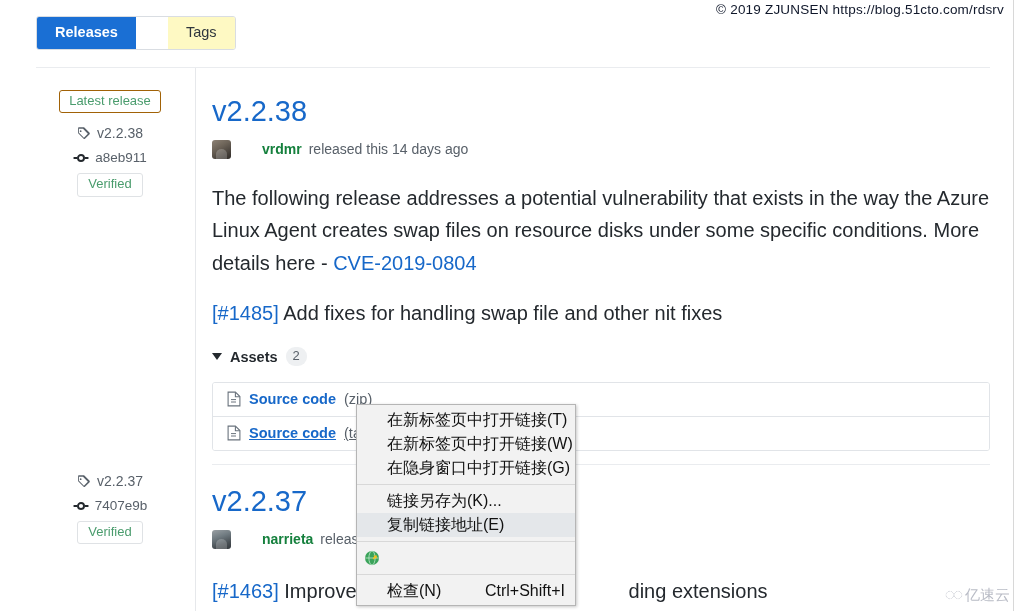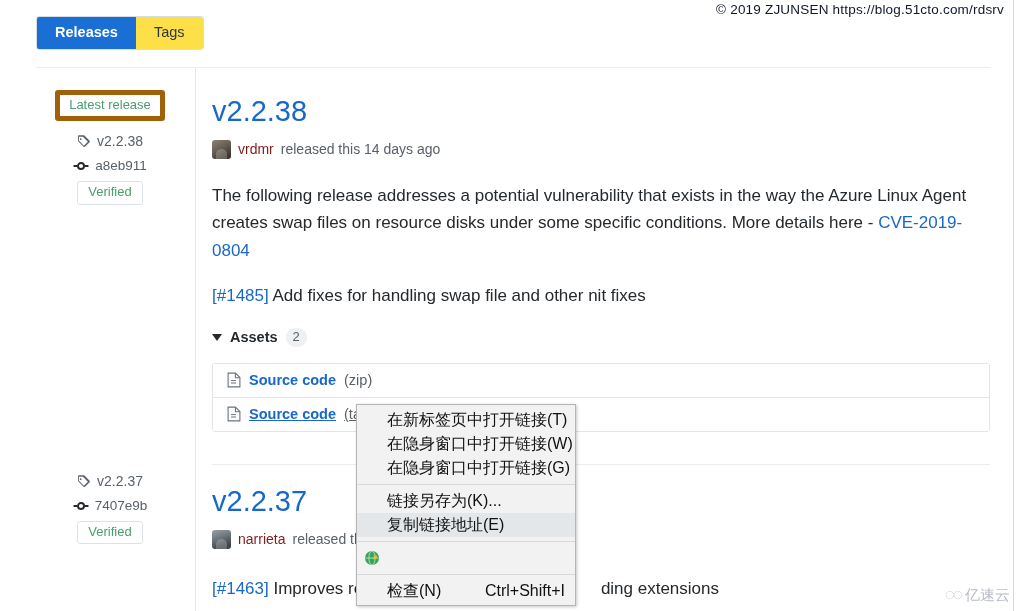--- a/index.html
+++ b/index.html
@@ -63,21 +63,21 @@
   }
   .tab {
     padding: 7px 18px 8px;
     font-size: 14.5px;
     font-weight: bold;
     line-height: 1.15;
     cursor: pointer;
     white-space: nowrap;
   }
   .tab.active { background: #1a6fd4; color: #ffffff; }
-  .tab.inactive { color: #2f363d; background: #fde047; font-weight: normal; }
+  .tab.inactive { color: #2f363d; background: #fef9c3; font-weight: normal; margin-left: 32px; }
 
   
   .hr-top {
     position: absolute;
     left: 36px; top: 67px;
     width: 954px; height: 1px;
     background: #eaecef;
   }
   .v-divider {
     position: absolute;
@@ -100,21 +100,21 @@
     text-align: center;
     color: #586069;
     font-size: 13.5px;
   }
   .meta-1 { top: 90px; }
   .meta-2 { top: 473px; }
 
   .badge-latest {
     display: inline-block;
     padding: 3px 9px 4px;
-    border: 5px solid #a16207;
+    border: 1px solid #a16207;
     border-radius: 3px;
     color: #4a9c6d;
     font-size: 13px;
     line-height: 1.1;
     background: #ffffff;
   }
   .meta-row {
     display: flex;
     align-items: center;
     justify-content: center;
@@ -177,23 +177,23 @@
     background: linear-gradient(160deg,#9aa0a4 0%,#6f7a80 38%,#4a5156 70%,#33383c 100%);
   }
   .avatar::after {
     content: "";
     position: absolute;
     left: 4px; top: 9px;
     width: 11px; height: 10px;
     border-radius: 50% 50% 0 0;
     background: rgba(255,255,255,0.22);
   }
-  .rel-author { font-weight: normal; color: #7f1d1d; }
-
-  .rel-body { margin-top: 23px; font-size: 17px; color: #24292e; line-height: 1.62; }
+  .rel-author { font-weight: bold; color: #15803d; margin-left: 24px; }
+
+  .rel-body { margin-top: 23px; font-size: 20px; color: #24292e; line-height: 1.62; }
   .rel-body p { margin: 0 0 18px 0; }
   .link { color: #1768c9; cursor: pointer; }
   .link-muted { color: #1768c9; cursor: pointer; }
 
   
   .assets-wrap { margin-top: 6px; }
   .assets-head {
     display: flex; align-items: center; gap: 8px;
     font-size: 14.5px; font-weight: bold; color: #24292e;
     cursor: pointer;
@@ -401,21 +401,21 @@
       <p><span class="link-muted">[#1463]</span><span> Improves re-</span><span style="padding-left:232px">ding extensions</span></p>
     </div>
   </div>
 
   <div class="ctx">
 
     <div class="ctx-item">
       <span class="label">在新标签页中打开链接(T)</span>
     </div>
     <div class="ctx-item">
-      <span class="label">在隐身窗口中打开链接(W)</span>
+      <span class="label">在新标签页中打开链接(W)</span>
     </div>
     <div class="ctx-item">
       <span class="label">在隐身窗口中打开链接(G)</span>
     </div>
 
     <div class="ctx-sep"></div>
 
     <div class="ctx-item">
       <span class="label">链接另存为(K)...</span>
     </div>

